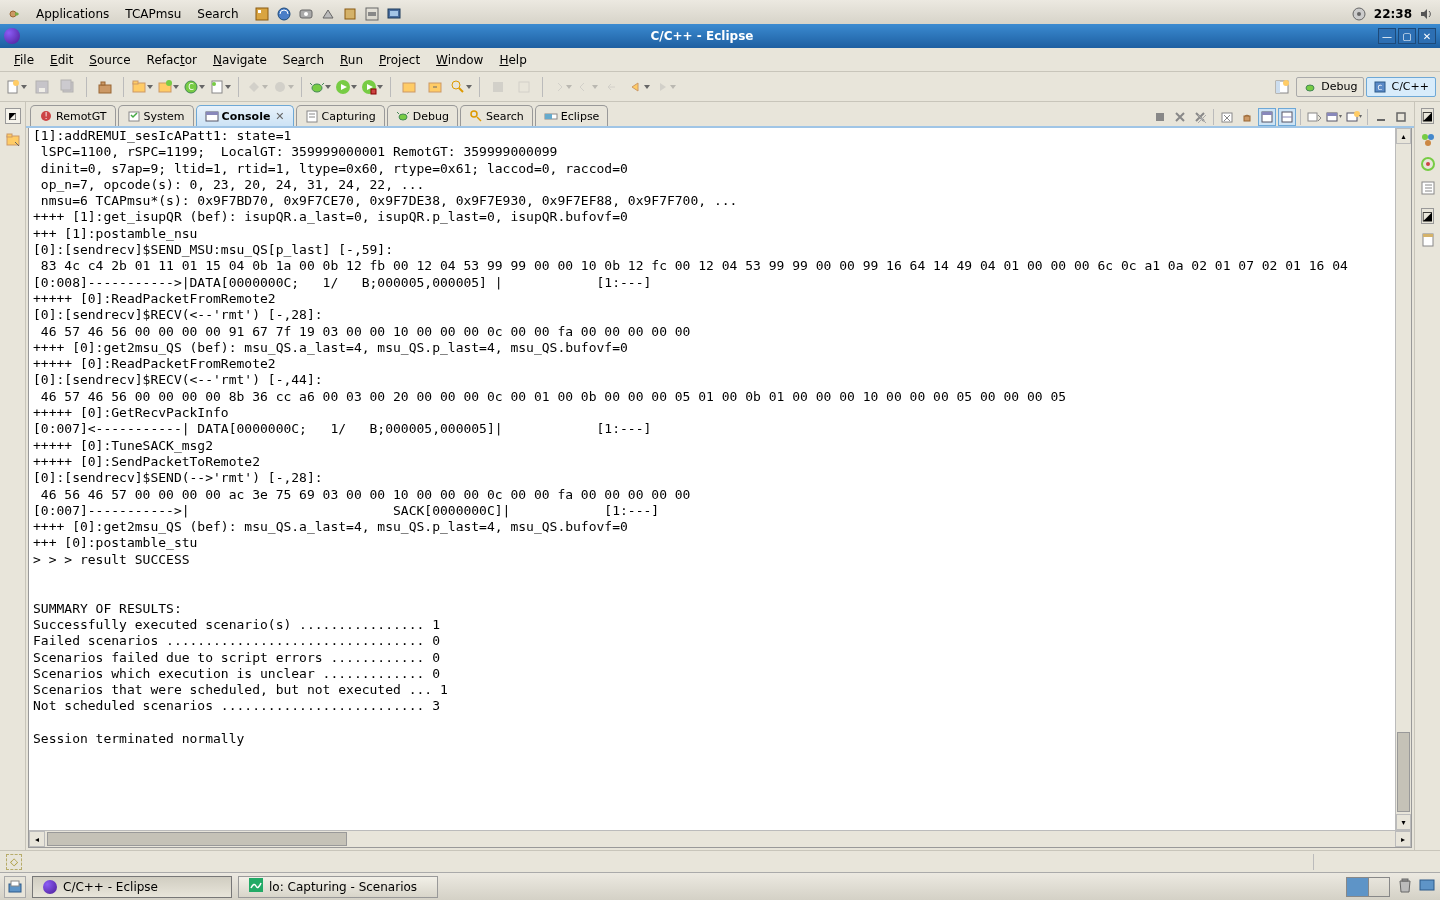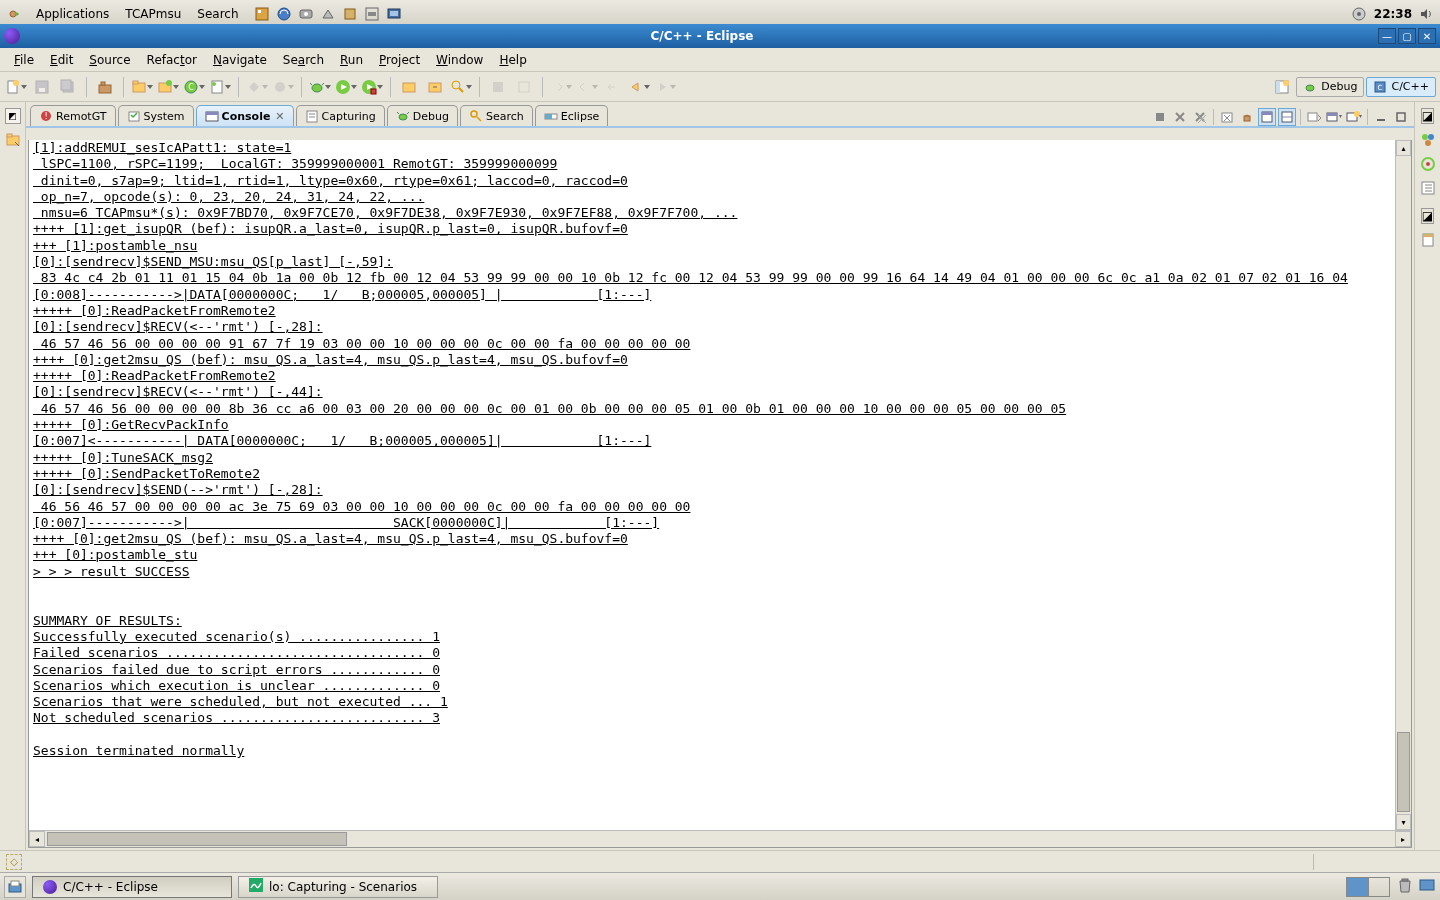--- a/index.html
+++ b/index.html
@@ -125,22 +125,21 @@
   font-size:11px;
   color:#555;
 }
 .console-body {
   flex:1;
   background:#fff;
   overflow:hidden;
   position:relative;
   border:1px solid #999;
   border-top:none;
-  margin:12px 2px 2px 2px;
-  text-decoration:underline;
+  margin:0 2px 2px 2px;
 }
 .console-text {
   font-family:"DejaVu Sans Mono","Liberation Mono",monospace;
   font-size:13px;
   line-height:16.3px;
   white-space:pre;
   padding:0 4px;
   color:#000;
 }
 .console-vscroll { position:absolute; top:0; right:0; width:16px; bottom:17px; background:#e8e5da; border-left:1px solid #bbb; display:flex; flex-direction:column;}

